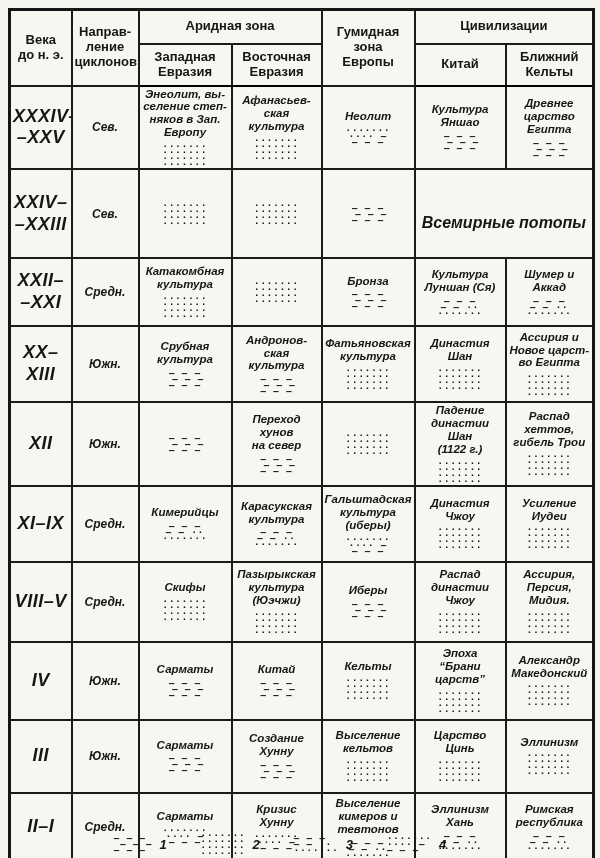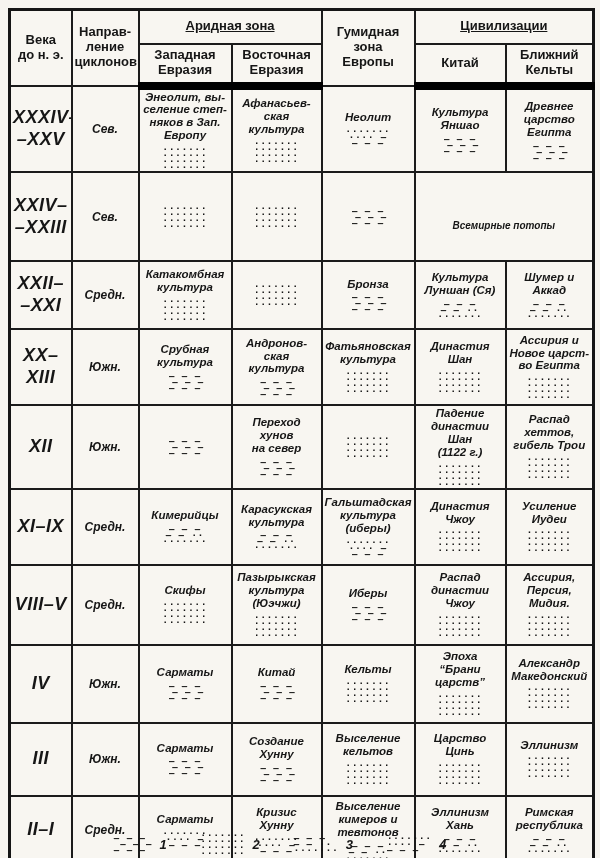--- a/index.html
+++ b/index.html
@@ -24,33 +24,33 @@
     text-align: center;
     vertical-align: middle;
     overflow: hidden;
   }
   th {
     font-weight: bold;
     font-size: 13px;
     line-height: 1.15;
     white-space: pre-line;
   }
-  tr.subhead th { border-bottom: 8px solid #000000; }
-  tr.tophead th.split { border-bottom: 2px solid #1b1b1b; text-decoration: underline; }
+  tr.subhead th { border-bottom: 2px solid #000000; }
+  tr.tophead th.split { border-bottom: 2px solid #1b1b1b; }
 
   .century {
     font-style: italic; font-weight: bold; font-size: 18px;
     white-space: pre-line; line-height: 1.2; letter-spacing: .5px;
   }
   .dir { font-style: italic; font-weight: bold; font-size: 12px; }
   .ctext {
     font-style: italic; font-weight: bold; font-size: 11.5px;
     white-space: pre-line; line-height: 1.12;
   }
-  .merged .ctext { font-size: 10px; margin-top: 19px; }
+  .merged .ctext { font-size: 16px; margin-top: 19px; }
   .pattern {
     display: block;
     white-space: pre;
     font-family: "DejaVu Sans Mono", monospace;
     font-weight: bold;
     font-size: 9px;
     line-height: 6px;
     letter-spacing: 1px;
     margin-top: 4px;
     color: #141414;

